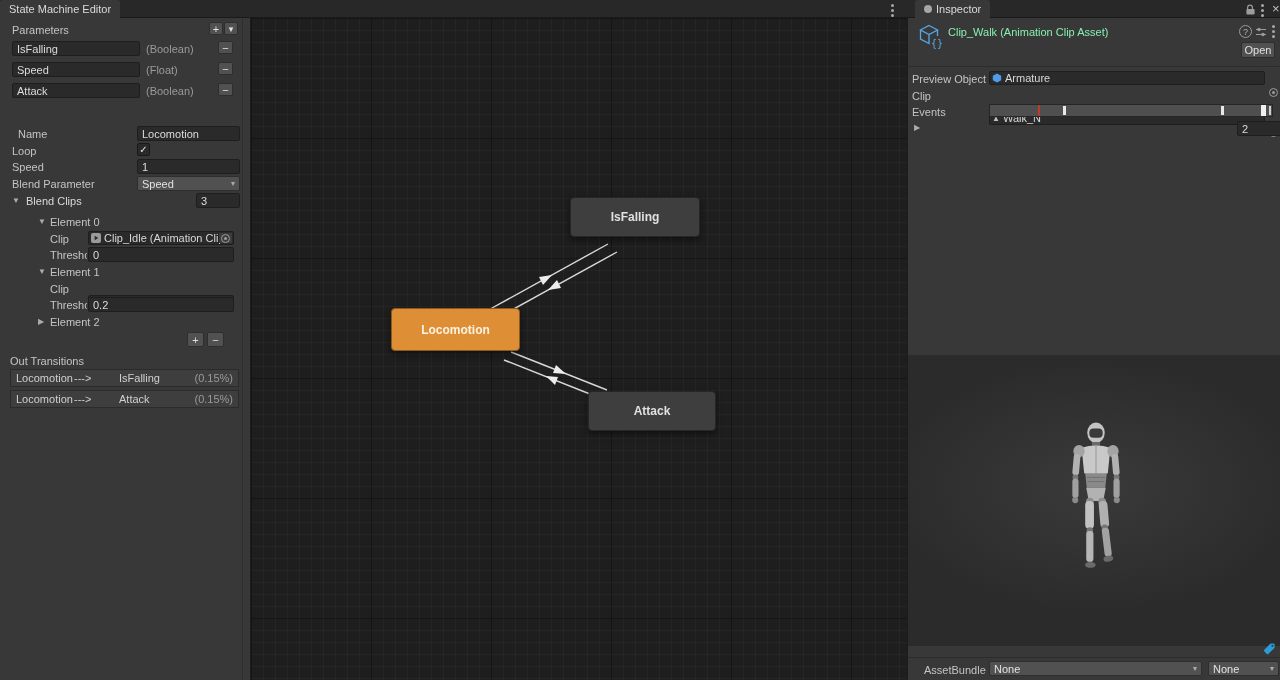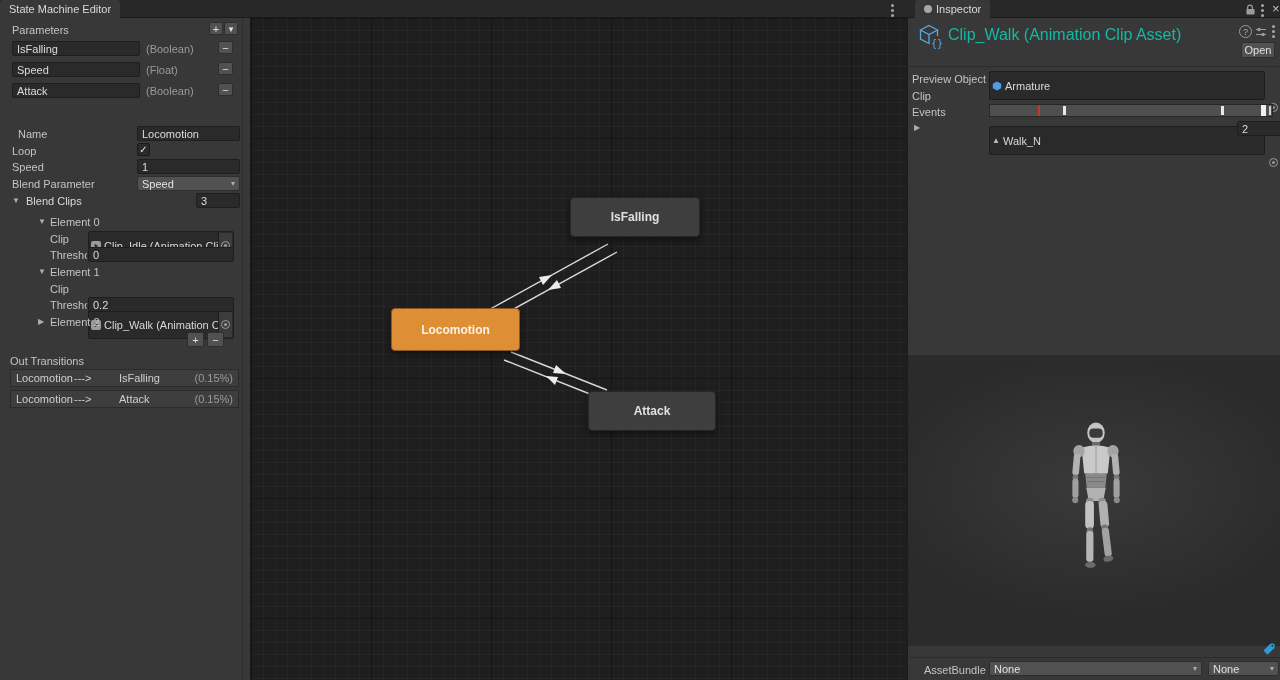--- a/index.html
+++ b/index.html
@@ -17,21 +17,21 @@
   .lbl { color:#C4C4C4; white-space:nowrap; line-height:14px; }
   .dim { color:#9A9A9A; }
   .tfield { background:#2A2A2A; border:1px solid #1E1E1E; border-radius:2px; color:#DCDCDC;
     display:flex; align-items:center; padding:0 4px; height:15px; overflow:hidden; white-space:nowrap; }
   .dd { background:#515151; border:1px solid #2E2E2E; border-radius:2px; color:#E2E2E2;
     display:flex; align-items:center; justify-content:space-between; padding:0 4px; height:15px; }
   .mini { background:#515151; border:1px solid #2E2E2E; border-radius:2px; color:#E0E0E0;
     display:flex; align-items:center; justify-content:center; }
   .fold { color:#ACACAC; font-size:8px; line-height:12px; }
   .objfield { background:#2A2A2A; border:1px solid #1E1E1E; border-radius:2px; color:#D8D8D8;
-    display:flex; align-items:center; gap:3px; padding:0 2px; height:29px; overflow:hidden; white-space:nowrap; position:relative; }
+    display:flex; align-items:center; gap:3px; padding:0 2px; height:14px; overflow:hidden; white-space:nowrap; position:relative; }
   .pickwrap { position:absolute; right:1px; top:1px; bottom:1px; width:14px; background:#3C3C3C;
     display:flex; align-items:center; justify-content:center; border-left:1px solid #1E1E1E; }
   .pickcircle { width:9px; height:9px; border:1px solid #9B9B9B; border-radius:50%; position:relative; }
   .pickcircle::after { content:""; position:absolute; inset:2px; background:#9B9B9B; border-radius:50%; }
   .kebab { display:flex; flex-direction:column; gap:2px; align-items:center; cursor:pointer; }
   .kebab i { width:3px; height:3px; border-radius:50%; background:#A8A8A8; }
   .checkbox { background:#2A2A2A; border:1px solid #191919; border-radius:2px; width:13px; height:13px;
     display:flex; align-items:center; justify-content:center; color:#E6E6E6; font-size:10px; line-height:10px; }
 
   
@@ -256,21 +256,21 @@
       </div>
     <div style="position:absolute;left:365px;top:1px;font-size:13px;color:#C2C2C2;cursor:pointer;">×</div>
   </div>
 
   <div class="inspector">
 
     <svg class="abs" style="left:8px;top:5px;" width="26" height="26" viewBox="0 0 26 26">
       <path fill="none" stroke="#57A8E4" stroke-width="1.3" d="M13,2.5 L21.5,7 L13,11.5 L4.5,7 Z M4.5,7 V16 L13,20.5 V11.5 M21.5,7 V13"></path>
       <text x="15" y="24" font-size="10" fill="#57A8E4" font-family="DejaVu Sans Mono, monospace">{}</text>
     </svg>
-    <div class="abs" style="left:40px;top:8px;font-size:16px;color:#14b8a6;">Clip_Walk (Animation Clip Asset)</div>
+    <div class="abs" style="left:40px;top:8px;font-size:11px;color:#86efac;">Clip_Walk (Animation Clip Asset)</div>
 
     <div class="abs" style="left:331px;top:7px;width:13px;height:13px;border:1px solid #9A9A9A;border-radius:50%;display:flex;align-items:center;justify-content:center;font-size:9px;color:#AFAFAF;">
       <span>?</span>
     </div>
     <svg class="abs" style="left:347px;top:8px;" width="12" height="12" viewBox="0 0 12 12">
       <path d="M1 3.5 h10 M1 8.5 h10" stroke="#9C9C9C" stroke-width="1.2"></path>
       <circle cx="4" cy="3.5" r="1.7" fill="#9C9C9C"></circle>
         <circle cx="8" cy="8.5" r="1.7" fill="#9C9C9C"></circle>
     </svg>
     <div class="kebab" style="position:absolute;left:364px;top:7px;">

